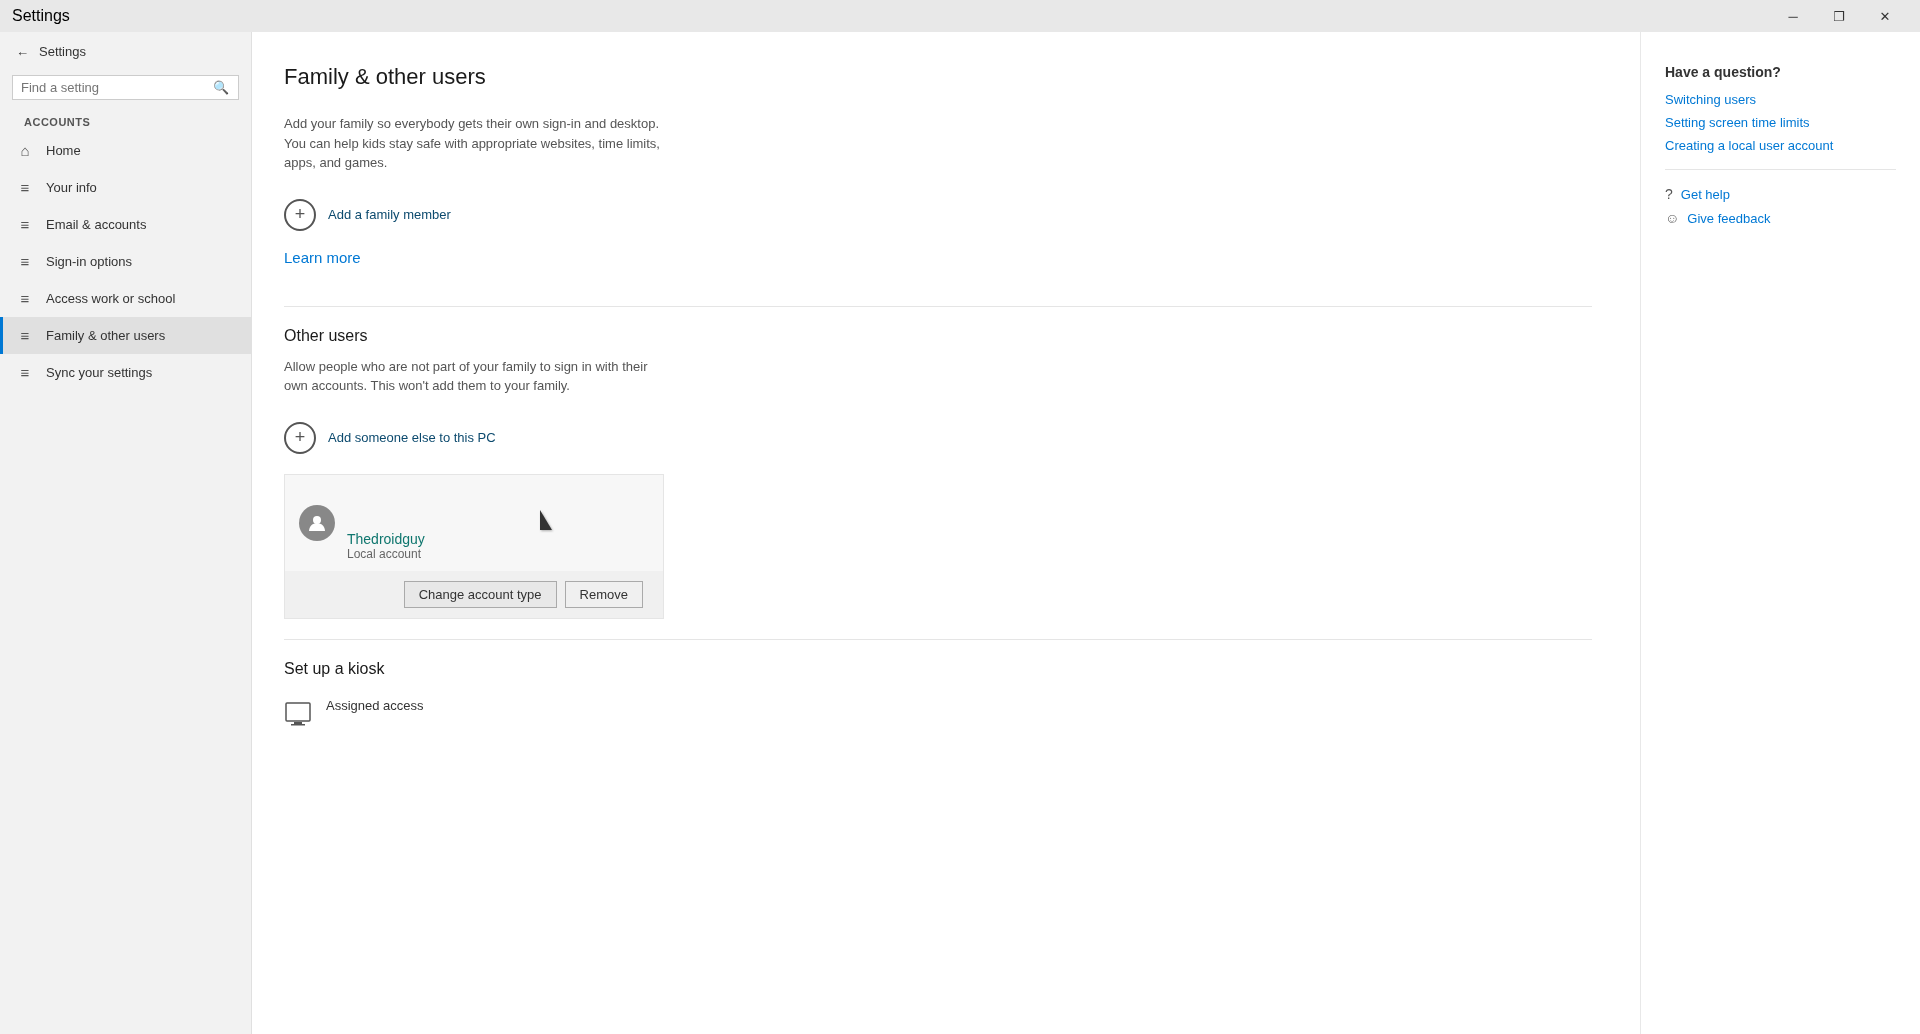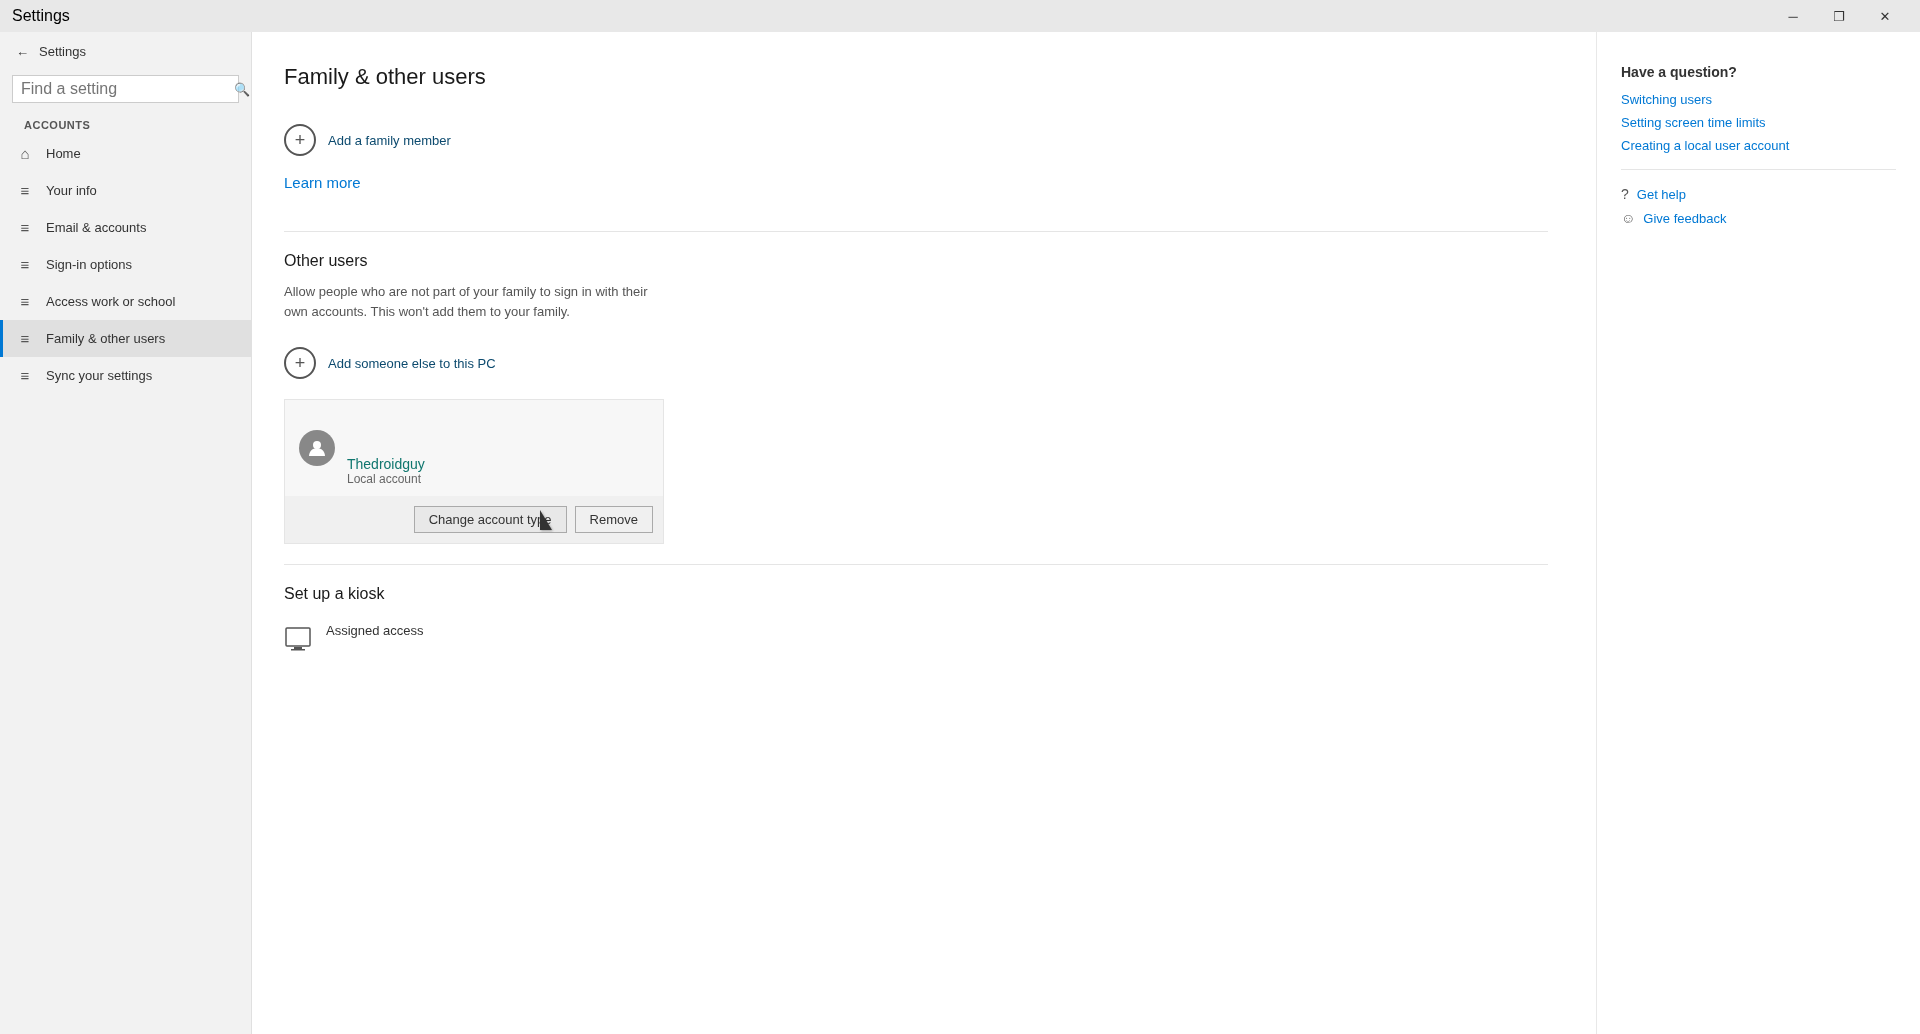--- a/index.html
+++ b/index.html
@@ -76,21 +76,21 @@
       align-items: center;
       background: white;
       border: 1px solid #ccc;
       padding: 4px 8px;
       gap: 6px;
     }
     .search-box input {
       border: none;
       outline: none;
       flex: 1;
-      font-size: 16px;
+      font-size: 13px;
       background: transparent;
       color: #4d7c0f;
     }
     .search-icon-btn {
       border: none;
       background: transparent;
       cursor: pointer;
       color: #555;
       font-size: 13px;
       padding: 0;
@@ -238,21 +238,21 @@
       margin-top: 46px;
     }
     .user-info-type {
       font-size: 12px;
       color: #666;
     }
 
     .user-item-actions {
       display: flex;
       gap: 8px;
-      padding: 10px 10px;
+      padding: 10px 20px;
       background: #f0f0f0;
       justify-content: flex-end;
     }
     .action-btn {
       padding: 5px 14px;
       font-size: 13px;
       border: 1px solid #aaa;
       background: #f0f0f0;
       cursor: pointer;
       color: #333;
@@ -282,21 +282,21 @@
     }
     .kiosk-info-desc {
       font-size: 12px;
       color: #666;
       line-height: 1.4;
       max-width: 300px;
     }
 
     
     .right-panel {
-      width: 324px;
+      width: 280px;
       padding: 32px 24px;
       background: white;
       border-left: 1px solid #e8e8e8;
       flex-shrink: 0;
     }
     .help-title {
       font-size: 14px;
       font-weight: 600;
       color: #333;
       margin-bottom: 12px;
@@ -399,20 +399,21 @@
       <span class="nav-item-icon">≡</span>
       <span>Sync your settings</span>
     </div>
   </div>
 
   <div class="main-content">
 
     <h1 class="page-title">Family &amp; other users</h1>
 
     
+    <p class="description-text">Add your family so everybody gets their own sign-in and desktop. You can help kids stay safe with appropriate websites, time limits, apps, and games.</p>
 
     <div class="add-item-row">
       <div class="add-circle">+</div>
       <span class="add-item-label">Add a family member</span>
     </div>
 
     <a class="learn-more-link">Learn more</a>
 
     <hr class="divider">
 

